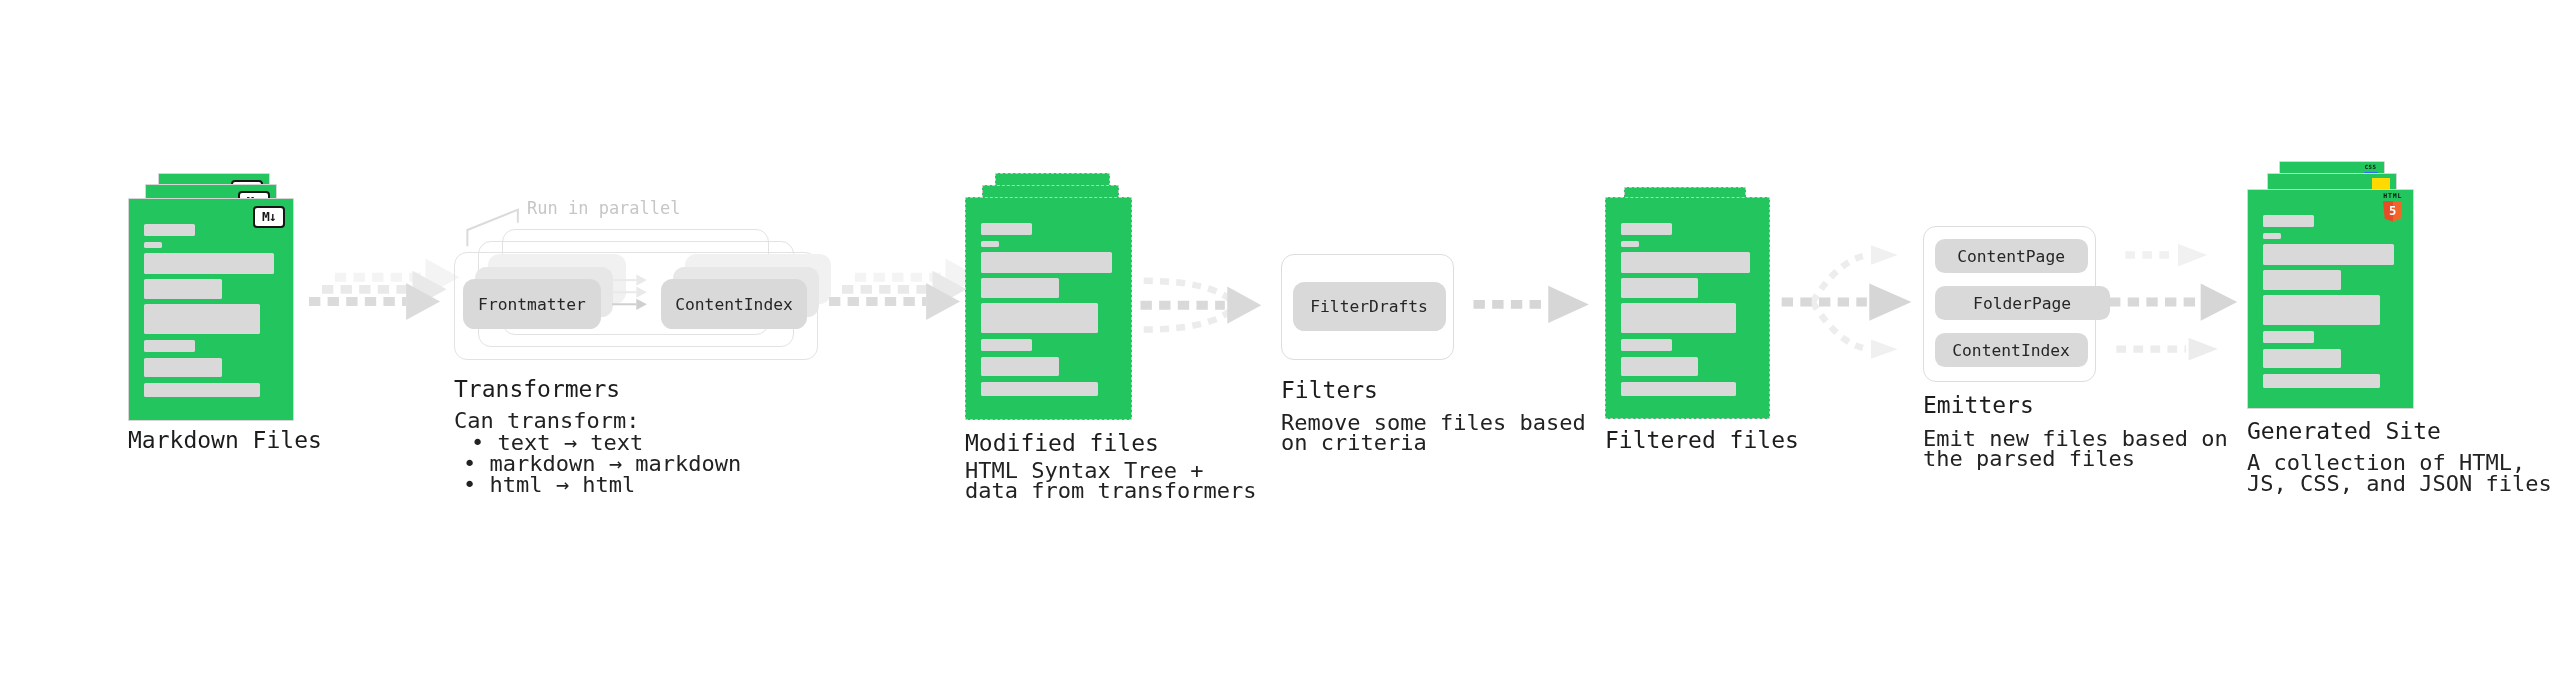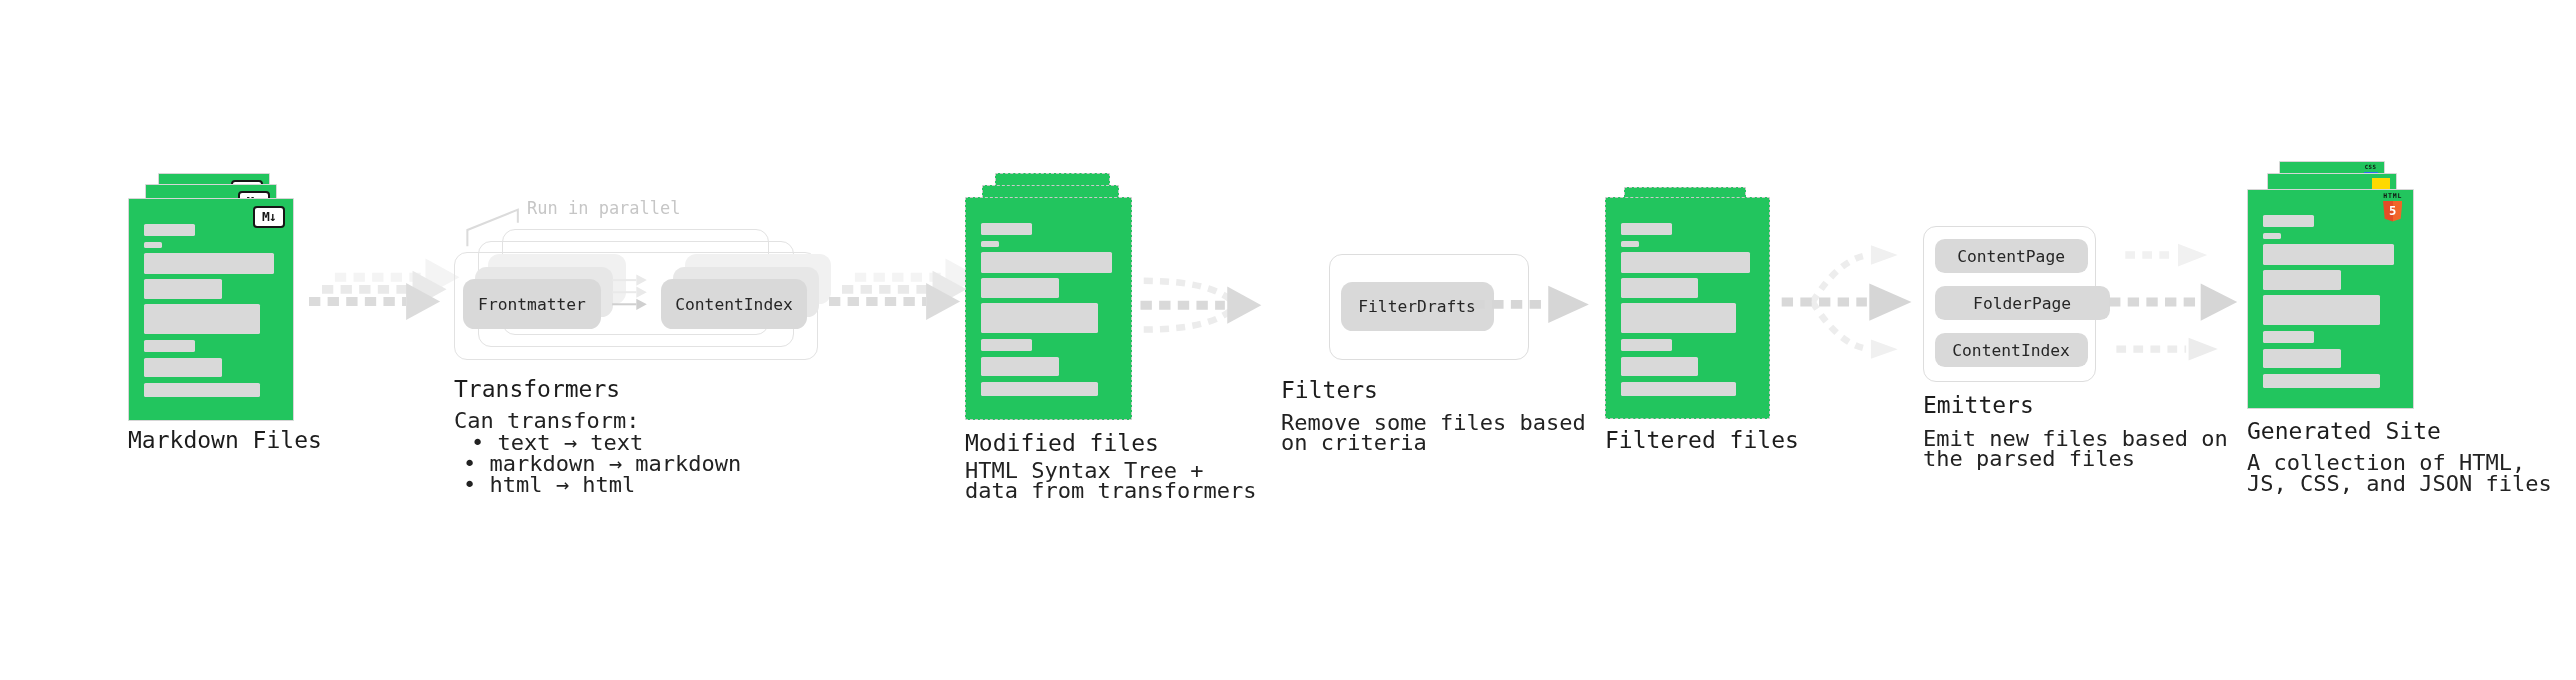--- a/index.html
+++ b/index.html
@@ -159,21 +159,21 @@
   <div class="stage-desc" style="left:965px;top:461px;">HTML Syntax Tree +</div>
   <div class="stage-desc" style="left:965px;top:481px;">data from transformers</div>
 
   <svg style="left:1134px;top:257px;" width="146" height="98" viewBox="0 0 180 120">
     <path d="M 12 29 Q 95 29 122 55" fill="none" stroke="#ececec" stroke-width="8" stroke-dasharray="11 9"></path>
     <path d="M 12 89 Q 95 89 122 63" fill="none" stroke="#ececec" stroke-width="8" stroke-dasharray="11 9"></path>
     <line x1="8" y1="59" x2="112" y2="59" stroke="#d9d9d9" stroke-width="11" stroke-dasharray="14 9"></line>
     <polygon points="115,36 115,82 157,59" fill="#d9d9d9"></polygon>
   </svg>
 
-  <div class="panel solid" style="left:1281px;top:254px;width:200px;height:106px;margin-left:48px;">
+  <div class="panel solid" style="left:1281px;top:254px;width:173px;height:106px;">
     <div class="chip" style="left:10.6px;top:27px;width:153px;height:49px;">FilterDrafts</div>
   </div>
   <div class="stage-label" style="left:1281px;top:377px;">Filters</div>
   <div class="stage-desc" style="left:1281px;top:413px;">Remove some files based</div>
   <div class="stage-desc" style="left:1281px;top:433px;">on criteria</div>
 
   <svg style="left:1467px;top:257px;" width="130" height="98" viewBox="0 0 160 120">
     <line x1="8" y1="58" x2="98" y2="58" stroke="#d6d6d6" stroke-width="11" stroke-dasharray="14 9"></line>
     <polygon points="100,35 100,81 150,58" fill="#d6d6d6"></polygon>
   </svg>

